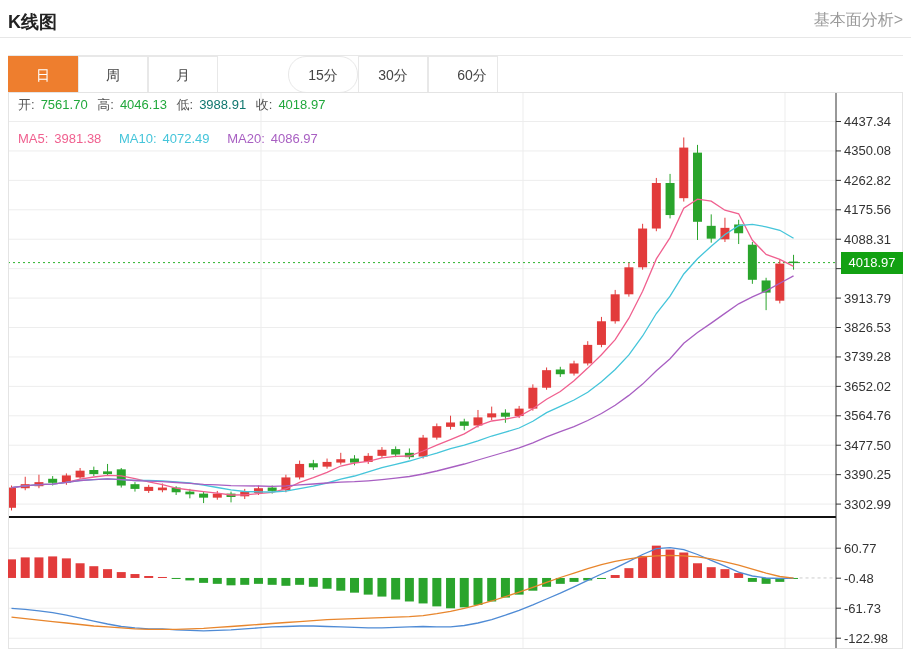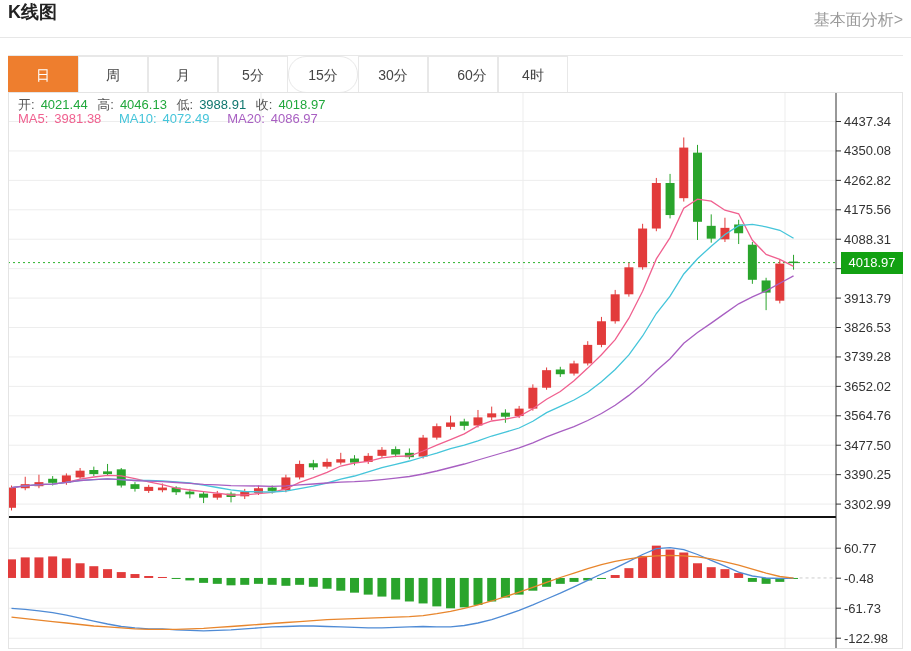--- a/index.html
+++ b/index.html
@@ -1,17 +1,17 @@
 <!DOCTYPE html>
 <html><head>
 <meta charset="utf-8">
 <style>
   html,body{margin:0;padding:0;background:#fff;font-family:"Liberation Sans","DejaVu Sans",sans-serif;}
   #stage{position:relative;width:911px;height:651px;background:#fff;overflow:hidden;}
-  .page-title{position:absolute;left:8px;top:0;font-size:18px;font-weight:bold;color:#222;}
+  .page-title{position:absolute;left:8px;top:10px;font-size:18px;font-weight:bold;color:#222;}
   .top-link{position:absolute;right:8px;top:10px;font-size:16px;color:#999;cursor:pointer;}
   .top-divider{position:absolute;left:0;top:37px;width:911px;height:0;border-top:1px solid #e7e7e7;}
   .tabbar{position:absolute;left:8px;top:55px;width:895px;height:37px;border-top:1px solid #e8e8e8;box-sizing:border-box;}
   .tab{position:absolute;top:0;height:37px;width:70px;line-height:36px;text-align:center;font-size:14px;color:#444;background:#fff;border:1px solid #e8e8e8;box-sizing:border-box;cursor:pointer;}
   .tab.active{color:#fff;border-color:transparent;}
   .chart-wrap{position:absolute;left:8px;top:92px;width:895px;height:558px;}
   .info-line{position:absolute;left:10px;font-size:13px;white-space:nowrap;z-index:3;}
   .info-line span{margin-right:6px;}
   .info-line .lbl{color:#555;}
   .price-badge{position:absolute;z-index:4;font-size:13px;color:#fff;text-align:center;line-height:22px;height:22px;width:62px;}
@@ -22,25 +22,23 @@
 
 <div id="stage">
   <div class="page-title">K线图</div>
   <div class="top-link">基本面分析&gt;</div>
   <div class="top-divider"></div>
 
   <div class="tabbar" id="tabbar">
       <div class="tab active" style="left: 0px; background: rgb(238, 126, 46);">日</div>
       <div class="tab" style="left: 70px;">周</div>
       <div class="tab" style="left: 140px;">月</div>
-      <div class="tab" style="left: 210px;">5分</div>
       <div class="tab" style="left: 280px; border-radius: 18px;">15分</div>
       <div class="tab" style="left: 350px;">30分</div>
       <div class="tab" style="left: 420px; padding-left: 18px;">60分</div>
-      <div class="tab" style="left: 490px;">4时</div>
     </div>
 
   <div class="chart-wrap">
     <svg id="chartsvg" width="895" height="558">
         <line x1="253" y1="0" x2="253" y2="556" stroke="#ededed" stroke-width="1"></line>
         <line x1="515" y1="0" x2="515" y2="556" stroke="#ededed" stroke-width="1"></line>
         <line x1="777" y1="0" x2="777" y2="556" stroke="#ededed" stroke-width="1"></line>
         <line x1="0" y1="29.5" x2="828" y2="29.5" stroke="#ededed" stroke-width="1"></line>
         <line x1="0" y1="58.93" x2="828" y2="58.93" stroke="#ededed" stroke-width="1"></line>
         <line x1="0" y1="88.36" x2="828" y2="88.36" stroke="#ededed" stroke-width="1"></line>
@@ -274,27 +272,27 @@
         <rect x="739.88" y="485.96489795918365" width="9" height="3.918367346938794" fill="#2aa42c"></rect>
         <rect x="753.6" y="485.96489795918365" width="9" height="5.877551020408191" fill="#2aa42c"></rect>
         <rect x="767.32" y="485.96489795918365" width="9" height="3.918367346938794" fill="#2aa42c"></rect>
         <rect x="781.0400000000001" y="485.96489795918365" width="9" height="1" fill="#2aa42c"></rect>
         <polyline points="3.5,516.3 17.22,517.3 30.94,518.8 44.660000000000004,520.7 58.38,523.2 72.10000000000001,526.1 85.82000000000001,529.1 99.54,532.0 113.26,534.5 126.98,535.9 140.70000000000002,536.9 154.42000000000002,536.9 168.14000000000001,537.9 181.86,538.4 195.58,538.9 209.3,538.4 223.02,537.9 236.74,536.9 250.46,535.9 264.18,534.9 277.90000000000003,534.5 291.62,534.0 305.34000000000003,534.0 319.06,534.5 332.78000000000003,534.9 346.5,535.4 360.22,535.9 373.94,535.9 387.66,535.4 401.38,534.9 415.1,534.5 428.82,534.9 442.54,534.9 456.26000000000005,533.5 469.98,531.0 483.70000000000005,527.6 497.42,523.2 511.14000000000004,518.3 524.86,512.9 538.58,507.0 552.3000000000001,501.1 566.02,494.8 579.74,488.4 593.46,482.0 607.1800000000001,476.2 620.9,469.3 634.62,462.5 648.34,456.6 662.0600000000001,455.6 675.7800000000001,457.6 689.5,462.5 703.22,468.3 716.94,474.2 730.6600000000001,480.1 744.38,484.0 758.1,486.0 771.82,486.5 785.5400000000001,486.2" fill="none" stroke="#4f8bd5" stroke-width="1.3"></polyline>
         <polyline points="3.5,525.1 17.22,526.6 30.94,528.1 44.660000000000004,529.6 58.38,531.0 72.10000000000001,532.5 85.82000000000001,534.0 99.54,534.9 113.26,535.9 126.98,536.9 140.70000000000002,537.4 154.42000000000002,537.4 168.14000000000001,537.4 181.86,536.9 195.58,536.4 209.3,535.4 223.02,534.5 236.74,533.5 250.46,532.5 264.18,531.5 277.90000000000003,530.5 291.62,529.6 305.34000000000003,528.6 319.06,527.6 332.78000000000003,527.1 346.5,526.6 360.22,526.1 373.94,525.6 387.66,525.1 401.38,524.7 415.1,523.7 428.82,521.7 442.54,519.3 456.26000000000005,516.3 469.98,512.9 483.70000000000005,509.0 497.42,504.6 511.14000000000004,500.2 524.86,495.3 538.58,490.4 552.3000000000001,485.5 566.02,481.1 579.74,476.7 593.46,472.7 607.1800000000001,469.3 620.9,466.9 634.62,464.9 648.34,463.9 662.0600000000001,463.4 675.7800000000001,463.9 689.5,464.9 703.22,466.9 716.94,469.8 730.6600000000001,473.2 744.38,477.1 758.1,481.1 771.82,484.5 785.5400000000001,486.2" fill="none" stroke="#e8862d" stroke-width="1.3"></polyline>
         <line x1="791.5400000000001" y1="485.96489795918365" x2="826" y2="485.96489795918365" stroke="#cccccc" stroke-width="1" stroke-dasharray="3,3"></line>
       </svg>
 
     <div class="info-line" style="top:4px;">
-      <span class="lbl">开:</span><span class="val" style="color: rgb(33, 168, 60);">4021.44</span>
+      <span class="lbl">开:</span><span class="val" style="color: rgb(33, 168, 60);">7561.70</span>
       <span class="lbl">高:</span><span class="val" style="color: rgb(33, 168, 60); text-align: center;">4046.13</span>
       <span class="lbl">低:</span><span class="val" style="color: #0f766e;">3988.91</span>
       <span class="lbl">收:</span><span class="val" style="color: rgb(33, 168, 60);">4018.97</span>
     </div>
 
-    <div class="info-line" style="top:19px;">
+    <div class="info-line" style="top:39px;">
       <span id="ma5l" style="color: rgb(240, 96, 143);">MA5:</span><span id="ma5v" style="margin-right: 14px; color: rgb(240, 96, 143);">3981.38</span>
       <span id="ma10l" style="color: rgb(69, 197, 218);">MA10:</span><span id="ma10v" style="margin-right: 14px; color: rgb(69, 197, 218);">4072.49</span>
       <span id="ma20l" style="color: rgb(168, 95, 194);">MA20:</span><span id="ma20v" style="color: rgb(168, 95, 194);">4086.97</span>
     </div>
 
 
     <div class="price-badge" id="pricebadge" style="background: rgb(18, 161, 18); left: 833px; top: 159.603px;">4018.97</div>
   </div>
 </div>
 

